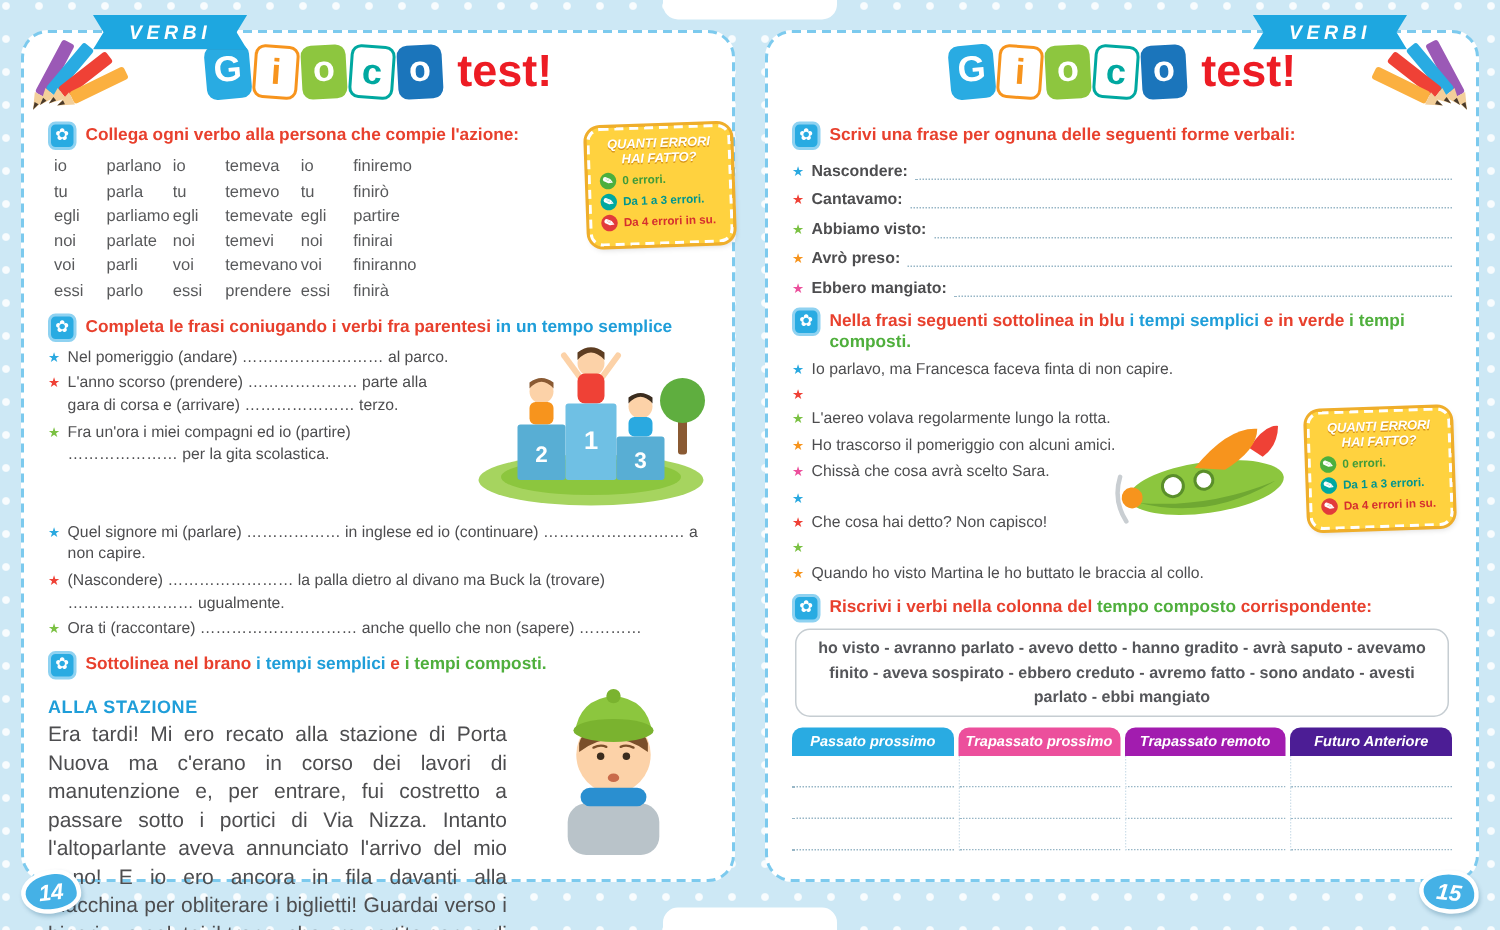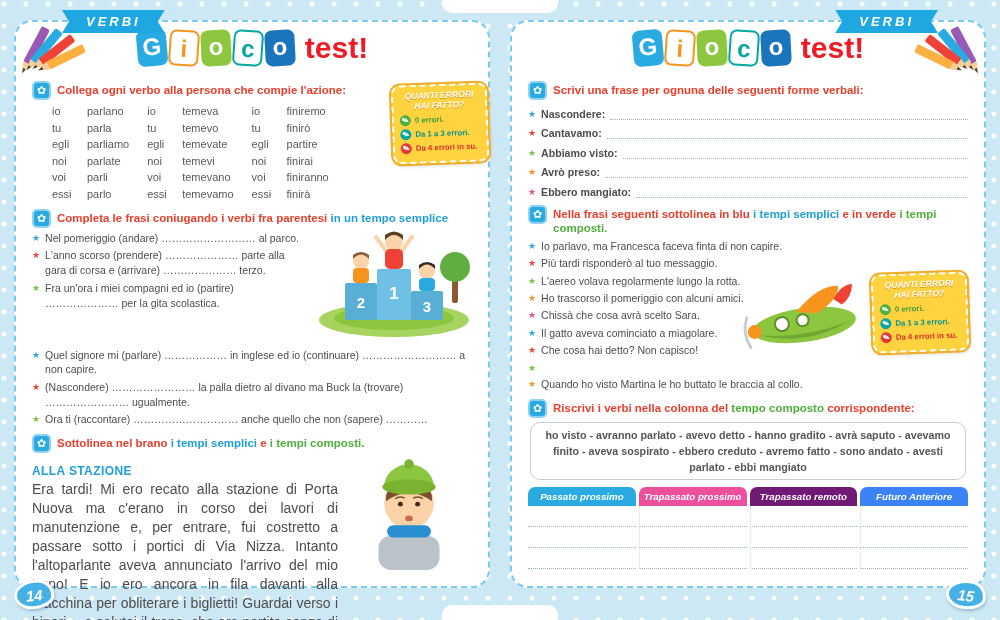--- a/index.html
+++ b/index.html
@@ -47,21 +47,21 @@
 
   
   .ex{margin-top:7px}
   .ex-head{display:flex;gap:6px;align-items:flex-start;margin-bottom:3px}
   .ex-icon{flex:0 0 auto;width:19px;height:19px;background:#29abe2;border:2px solid #8fd2f1;color:#fff;
     border-radius:5px;font-size:11px;line-height:15px;text-align:center}
   .ex-title{flex:1;font-weight:700;font-size:11.5px;line-height:1.25;padding-top:2px}
   .t-red{color:#e8402d}.t-blue{color:#1f9ed9}.t-green{color:#4faf3c}
 
   
-  .vcols{display:flex;gap:18px;margin:3px 0 0 20px}
+  .vcols{display:flex;gap:2px;margin:3px 0 0 4px}
   .vcol{display:flex;flex-direction:column}
   .vrow{display:flex;gap:10px;font-size:11px;line-height:16.5px}
   .pron{width:25px;color:#58595b}
   .verb{color:#58595b}
 
   
   .errori{position:absolute;width:96px;background:#ffd23f;border:2px dashed #fff;border-radius:9px;
     box-shadow:0 0 0 2px #efae2b,1px 2px 4px rgba(0,0,0,.18);padding:5px 6px;transform:rotate(-2deg);z-index:4}
   .errori-title{color:#fff;font-weight:800;font-style:italic;font-size:8.6px;text-align:center;line-height:1.15;
     text-shadow:0 1px 0 #d8951c;margin-bottom:3px}
@@ -115,21 +115,21 @@
 
   .ex5-body{position:relative}
   .plane{position:absolute;right:100px;top:40px}
 
   
   .wordbox{border:1.5px solid #c6cdd2;border-radius:10px;padding:4px 12px;margin:4px 2px 7px;
     font-size:10.7px;font-weight:700;text-align:center;line-height:1.5;color:#55565a}
   .thead,.trow{display:grid;grid-template-columns:1fr 1fr 1fr 1fr;gap:3px}
   .th{color:#fff;font-weight:700;font-style:italic;font-size:9.7px;text-align:center;padding:4px 2px;
     border-radius:7px 7px 0 0}
-  .th1{background:#29abe2}.th2{background:#ec4f9c}.th3{background:#701a75}.th4{background:#3b82f6}
+  .th1{background:#29abe2}.th2{background:#ec4f9c}.th3{background:#a21caf}.th4{background:#4c1d95}
   .tcell{height:21px;border-bottom:1.6px dotted #97b6c6}
   .trow .tcell:nth-child(n+2){border-left:1.6px dotted #cfe0ea}
 </style>
 </head>
 <body>
 
 <div class="spread">
 
   <div class="page">
     <div class="ribbon r-left">
@@ -213,21 +213,21 @@
             <div class="vrow">
                 <span class="pron">noi</span>
                 <span class="verb">temevi</span>
               </div>
             <div class="vrow">
                 <span class="pron">voi</span>
                 <span class="verb">temevano</span>
               </div>
             <div class="vrow">
                 <span class="pron">essi</span>
-                <span class="verb">temevamo</span>
+                <span class="verb">prendere</span>
               </div>
           </div>
           <div class="vcol">
             <div class="vrow">
                 <span class="pron">io</span>
                 <span class="verb">finiremo</span>
               </div>
             <div class="vrow">
                 <span class="pron">tu</span>
                 <span class="verb">finirò</span>
@@ -471,37 +471,35 @@
               </div>
           </div>
 
           <div class="sent-list">
             <div class="sent">
                 <span class="star">★</span>
                 <span>Io parlavo, ma Francesca faceva finta di non capire.</span>
               </div>
             <div class="sent">
                 <span class="star">★</span>
-                <span>Più tardi risponderò al tuo messaggio.</span>
               </div>
             <div class="sent">
                 <span class="star">★</span>
                 <span>L'aereo volava regolarmente lungo la rotta.</span>
               </div>
             <div class="sent">
                 <span class="star">★</span>
                 <span>Ho trascorso il pomeriggio con alcuni amici.</span>
               </div>
             <div class="sent">
                 <span class="star">★</span>
                 <span>Chissà che cosa avrà scelto Sara.</span>
               </div>
             <div class="sent">
                 <span class="star">★</span>
-                <span>Il gatto aveva cominciato a miagolare.</span>
               </div>
             <div class="sent">
                 <span class="star">★</span>
                 <span>Che cosa hai detto? Non capisco!</span>
               </div>
             <div class="sent">
                 <span class="star">★</span>
               </div>
             <div class="sent">
                 <span class="star">★</span>

